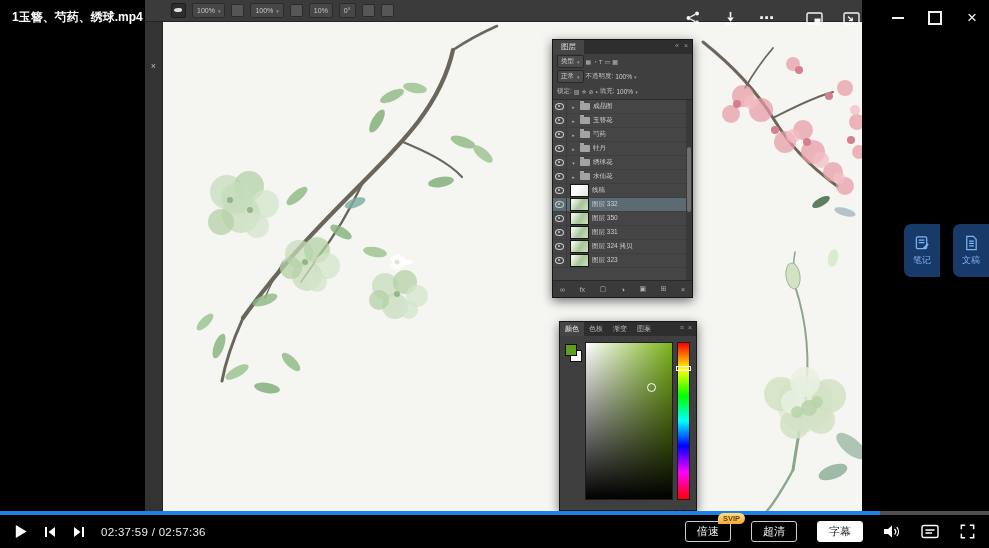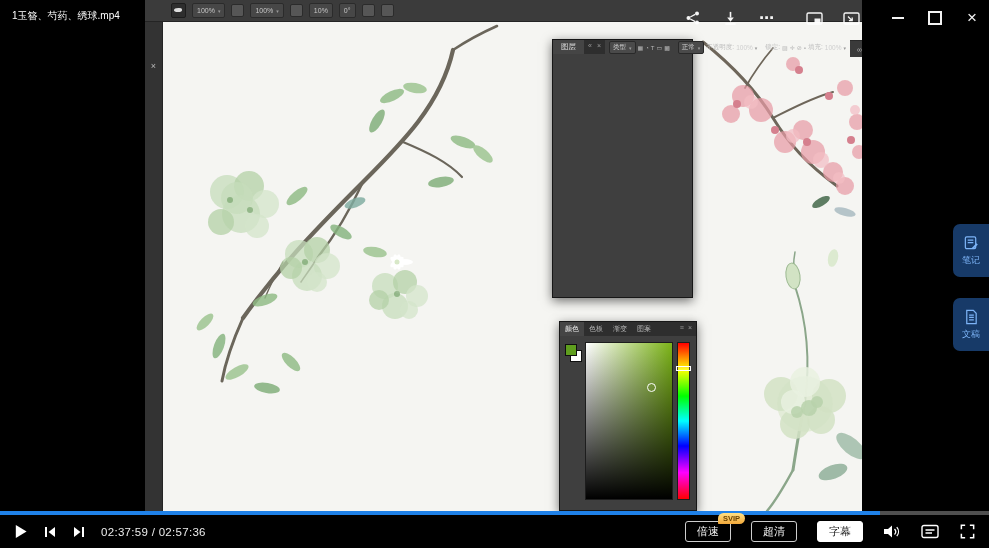--- a/index.html
+++ b/index.html
@@ -24,21 +24,21 @@
     border-right:1px solid #242424;z-index:2;}
   .brush-dot{width:9px;height:6px;background:#e9e9e9;border-radius:55% 45% 60% 40%;margin:10px auto 0;opacity:.92;}
   .brush-dot:nth-child(2n){transform:rotate(18deg);width:10px;}
   .brush-dot:nth-child(3n){transform:rotate(-14deg);height:7px;}
   .strip-close{display:block;margin-top:40px;text-align:center;color:#b9b9b9;font-size:9px;}
   .strip-close::before{content:"×";}
 
   
   .panel{position:absolute;background:#3f3f3f;border:1px solid #171717;z-index:4;color:#cfcfcf;
     box-shadow:0 3px 10px rgba(0,0,0,.55);}
-  .panel-layers{left:407px;top:39px;width:139px;height:257px;display:flex;flex-direction:row;}
+  .panel-layers{left:407px;top:39px;width:139px;height:257px;display:flex;flex-direction:column;}
   .pl-header{height:14px;background:#2e2e2e;display:flex;align-items:stretch;font-size:7.5px;flex:0 0 auto;}
   .pl-tab{background:#454545;padding:2px 8px 0;color:#e2e2e2;}
   .pl-hicons{margin-left:auto;display:flex;gap:5px;padding:2px 4px 0;color:#9a9a9a;font-size:7px;}
   .pl-row{display:flex;align-items:center;gap:2px;padding:0 4px;height:15px;font-size:6.5px;flex:0 0 auto;}
   .pl-dd{background:#4a4a4a;border:1px solid #292929;border-radius:2px;padding:1px 3px;
     display:flex;align-items:center;gap:3px;}
   .mini-ic{font-size:6px;color:#b8b8b8;}
   .pl-lbl{color:#bdbdbd;}
   .pl-list{flex:1 1 auto;background:#454545;border-top:1px solid #2c2c2c;position:relative;overflow:hidden;}
   .lrow{display:flex;align-items:center;height:13px;font-size:6.5px;gap:3px;border-bottom:1px solid #3e3e3e;padding-right:8px;}
@@ -69,32 +69,32 @@
   .sw-fg{position:absolute;top:2px;left:1px;width:10px;height:10px;background:#5f9e1e;border:1px solid #0f0f0f;z-index:2;}
   .sw-bg{position:absolute;top:8px;left:6px;width:10px;height:10px;background:#fff;border:1px solid #0f0f0f;}
   .pc-square{flex:1;position:relative;border:1px solid #1d1d1d;
     background:linear-gradient(to bottom,rgba(0,0,0,0),#000),linear-gradient(to right,#fff,#7cb418);}
   .pc-marker{position:absolute;right:16px;top:40px;width:7px;height:7px;border:1px solid #fff;border-radius:50%;}
   .pc-hue{width:11px;flex:0 0 auto;border:1px solid #1d1d1d;position:relative;
     background:linear-gradient(to bottom,#f00 0%,#ff0 17%,#0f0 34%,#0ff 50%,#00f 66%,#f0f 83%,#f00 100%);}
   .hue-marker{position:absolute;left:-2px;top:15%;width:13px;height:3px;border:1px solid #fff;background:rgba(255,255,255,.15);}
 
   
-  .player-title{position:absolute;left:12px;top:9px;z-index:10;color:#fff;font-size:10px;font-weight:normal;
+  .player-title{position:absolute;left:12px;top:9px;z-index:10;color:#fff;font-size:12px;font-weight:bold;
     text-shadow:0 1px 3px rgba(0,0,0,.8);}
   .top-icons{position:absolute;right:8px;top:9px;z-index:12;display:flex;align-items:center;gap:19px;color:#fff;}
   .ti{display:flex;align-items:center;justify-content:center;width:18px;height:18px;opacity:.95;}
   .ti svg{display:block;}
   .more-dots{font-size:15px;font-weight:bold;letter-spacing:1px;line-height:10px;}
   .grp-gap{margin-left:10px;}
   .win-min i{display:block;width:12px;height:2px;background:#fff;}
   .win-max i{display:block;width:10px;height:10px;border:2px solid #fff;}
   .win-close{font-size:17px;line-height:14px;}
 
-  .side-tools{position:absolute;right:0;top:224px;z-index:11;display:flex;flex-direction:column;gap:21px;}
+  .side-tools{position:absolute;right:0;top:224px;z-index:11;display:flex;gap:13px;}
   .side-btn{width:36px;height:53px;background:#173a68;border-radius:7px 0 0 7px;color:#7db4f7;
     display:flex;flex-direction:column;align-items:center;justify-content:center;gap:3px;font-size:9px;cursor:pointer;}
 
   .watermark{position:absolute;right:12px;bottom:13px;z-index:13;color:rgba(255,255,255,.78);font-size:13px;
     text-shadow:0 1px 2px rgba(0,0,0,.6);}
 
   .bottom-bar{position:absolute;left:0;right:0;bottom:0;height:37px;background:#000;z-index:9;}
   .progress{position:absolute;left:0;right:0;top:0;height:4px;background:#4f4f4f;cursor:pointer;}
   .progress-fill{height:100%;width:89%;background:#1f81e8;}
   .controls{display:flex;align-items:center;height:33px;margin-top:4px;padding:0 13px;gap:15px;}

